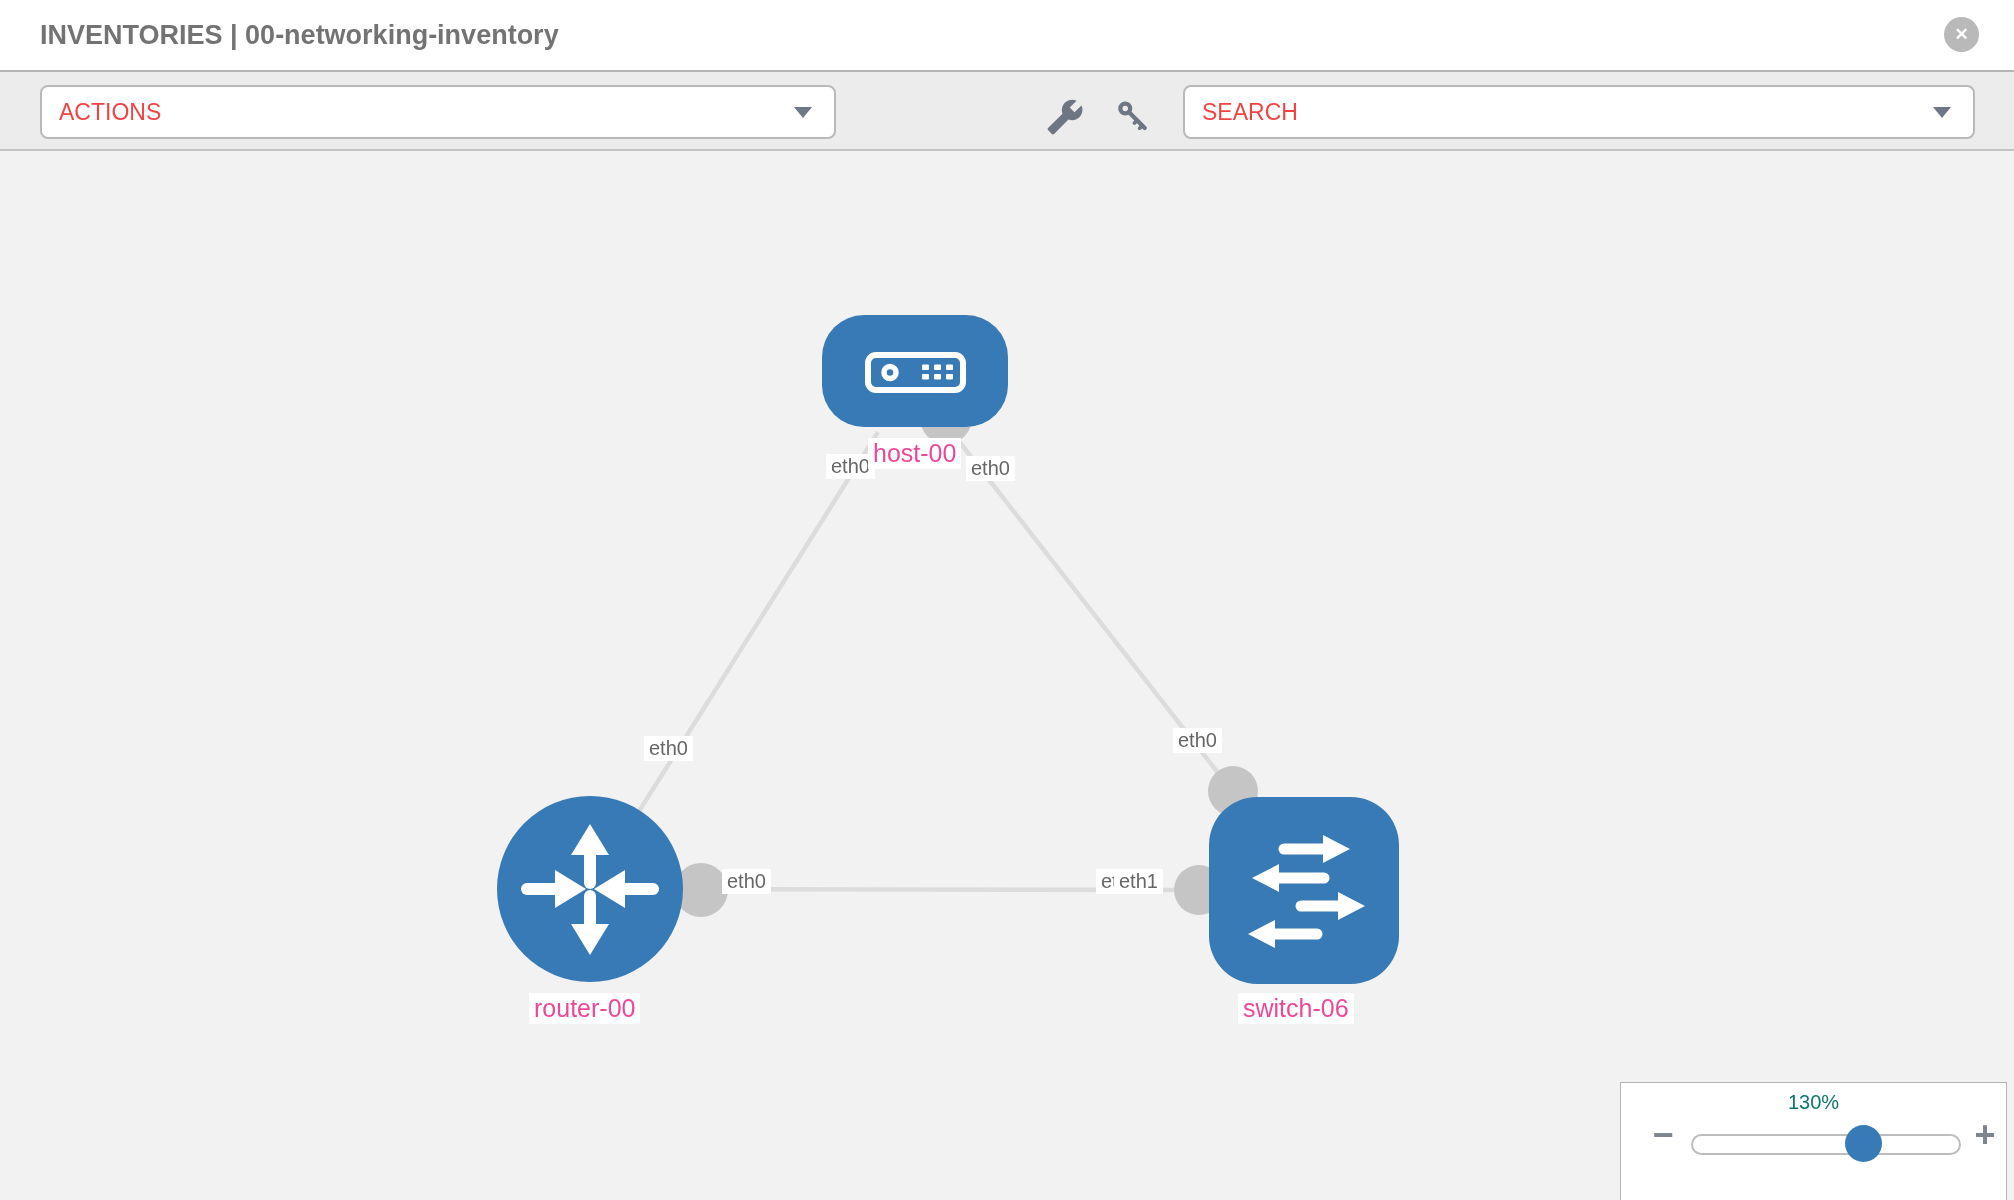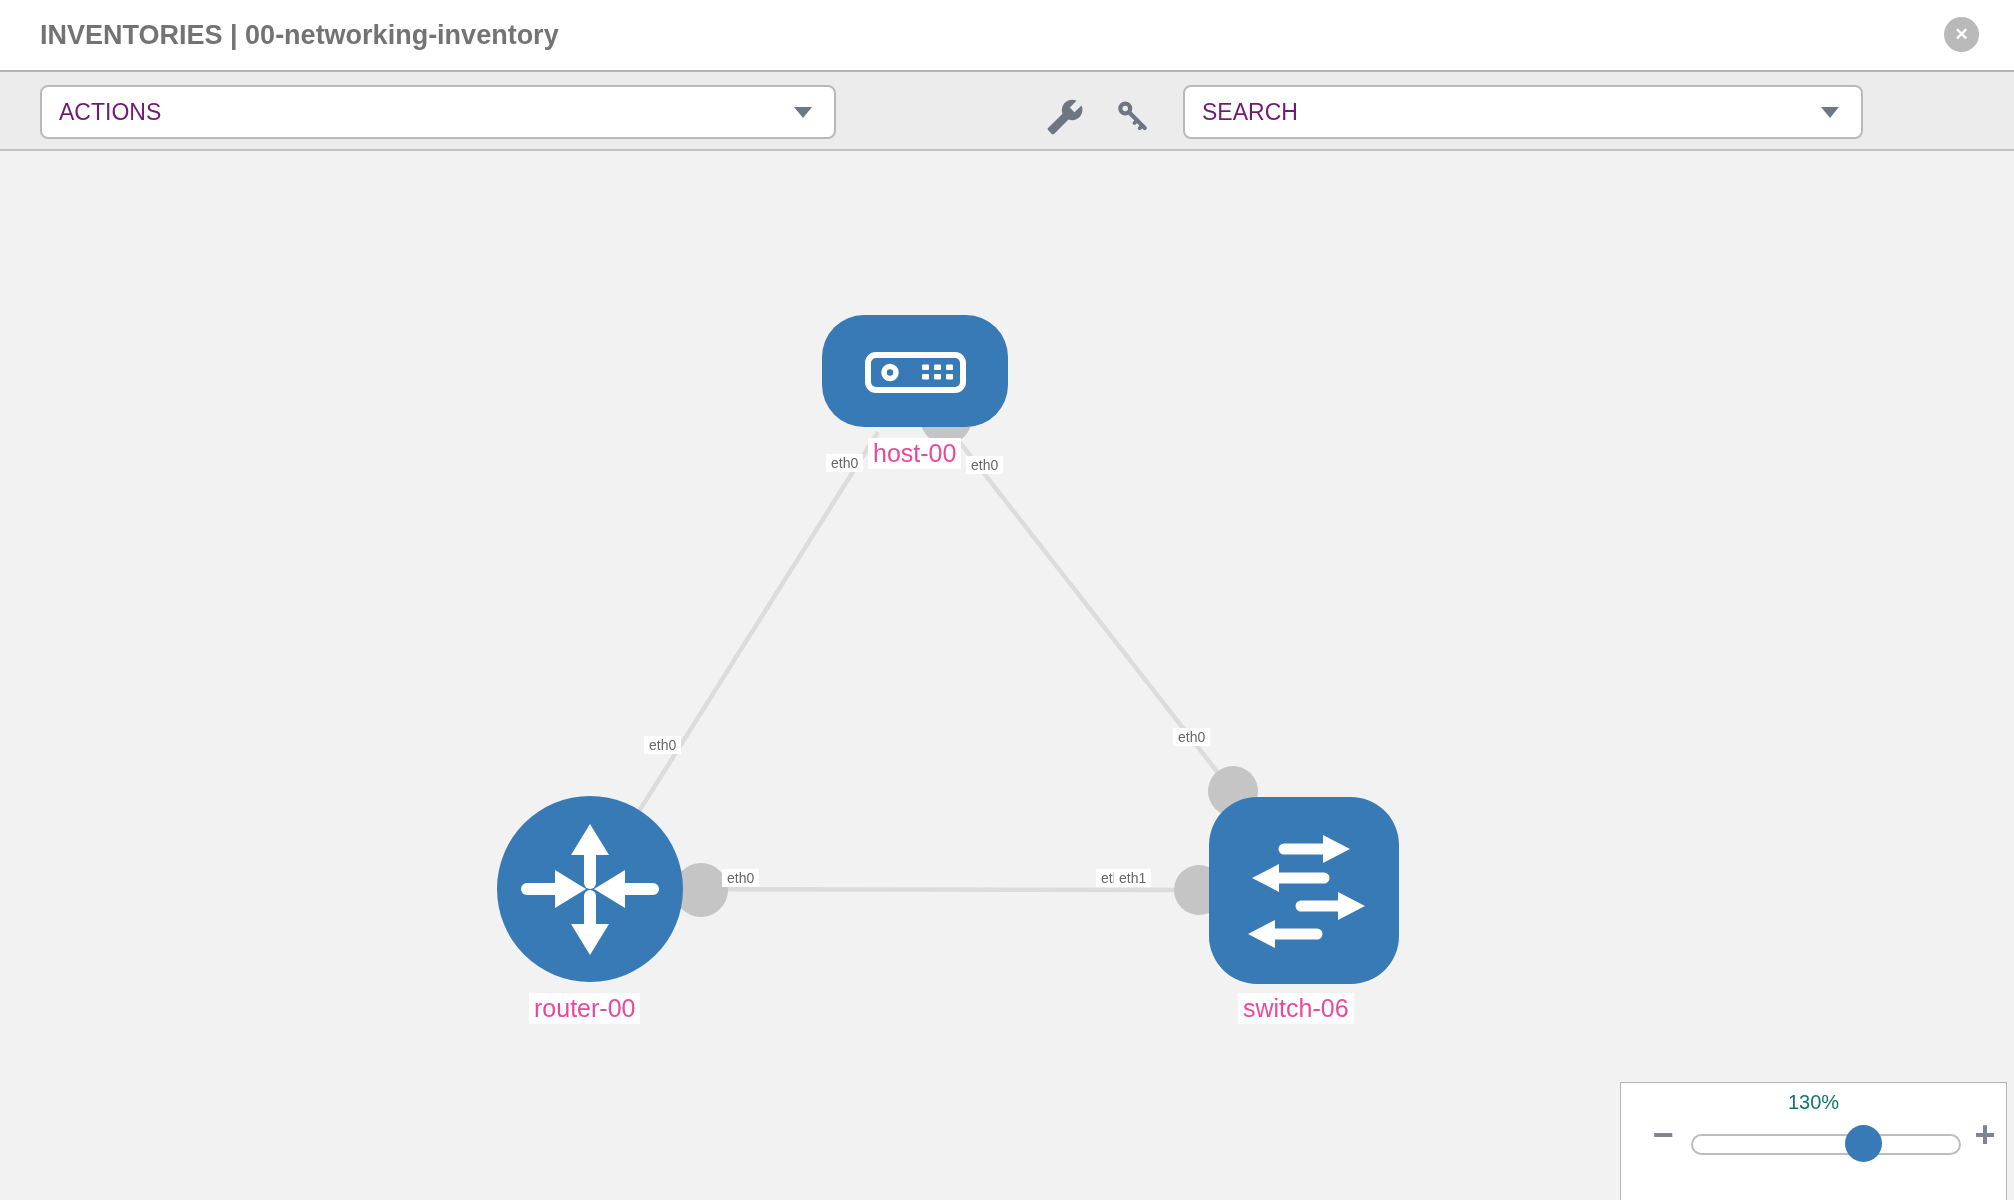--- a/index.html
+++ b/index.html
@@ -10,33 +10,33 @@
   
   .header{position:absolute;top:0;left:0;width:2014px;height:70px;background:#ffffff;}
   .page-title{position:absolute;left:40px;top:0;line-height:70px;font-size:27px;font-weight:bold;color:#737373;}
   .close-btn{position:absolute;left:1944px;top:17px;width:35px;height:35px;border-radius:50%;
     background:#b9b9b9;color:#ffffff;display:flex;align-items:center;justify-content:center;
     font-size:17px;font-weight:bold;cursor:pointer;}
   
   .toolbar{position:absolute;top:70px;left:0;width:2014px;height:77px;background:#ececec;
     border-top:2px solid #b3b3b3;border-bottom:2px solid #c3c3c3;}
   .select{position:absolute;top:13px;height:54px;box-sizing:border-box;background:#ffffff;
-    border:2px solid #b9b9b9;border-radius:8px;color:#701a75;font-size:23px;line-height:50px;
+    border:2px solid #b9b9b9;border-radius:8px;color:#ef4444;font-size:23px;line-height:50px;
     padding-left:17px;cursor:pointer;}
   .select-actions{left:40px;width:796px;}
-  .select-search{left:1183px;width:680px;}
+  .select-search{left:1183px;width:792px;}
   .caret{position:absolute;right:22px;top:20px;width:0;height:0;
     border-left:9px solid transparent;border-right:9px solid transparent;border-top:11px solid #6e7785;}
   .tool-btn{position:absolute;top:26px;width:38px;height:38px;cursor:pointer;}
   .tool-btn.wrench{left:1046px;}
   .tool-btn.key{left:1114px;}
   
   .canvas-svg{position:absolute;top:151px;left:0;}
   .chip{position:absolute;background:#ffffff;color:#666666;padding:1px 5px;white-space:nowrap;}
-  .chip-small{font-size:14px;}
+  .chip-small{font-size:20px;}
   .chip-big{font-size:25px;color:#ec4899;}
   .chip-clip{width:25px;overflow:hidden;padding-right:0;}
   
   .zoom-panel{position:absolute;left:1620px;top:1082px;width:387px;height:125px;background:#ffffff;
     border:1px solid #b5b5b5;box-sizing:border-box;}
   .zoom-level{position:absolute;left:0;right:0;top:8px;text-align:center;font-size:20px;color:#0f766e;}
   .zoom-btn{position:absolute;top:30px;width:40px;height:44px;text-align:center;font-size:36px;
     font-weight:bold;color:#7d8591;line-height:44px;cursor:pointer;user-select:none;}
   .zoom-out{left:22px;}
   .zoom-in{left:344px;}

